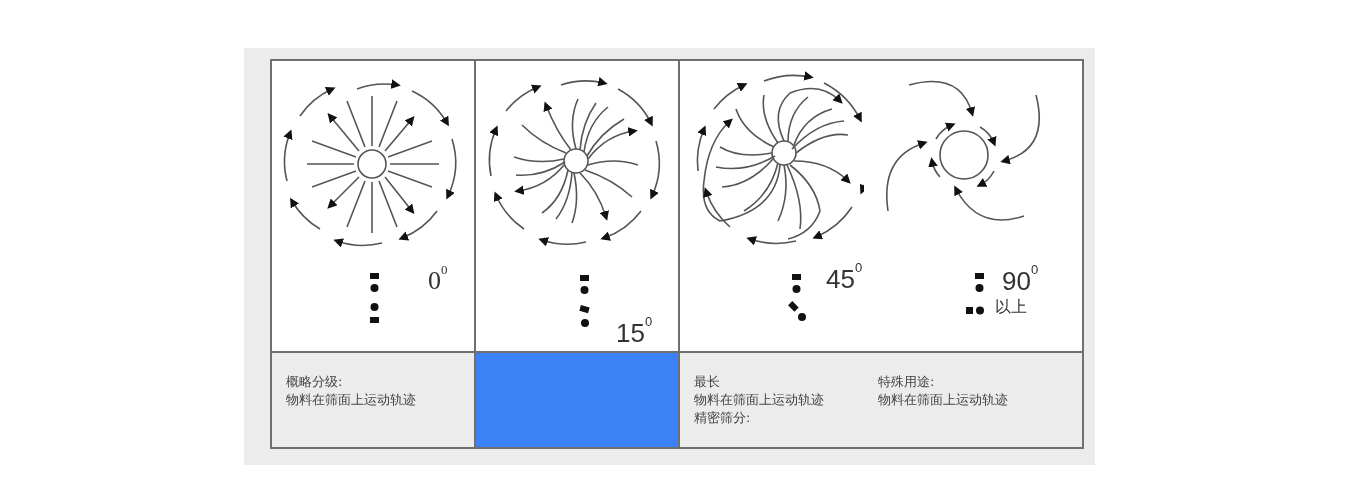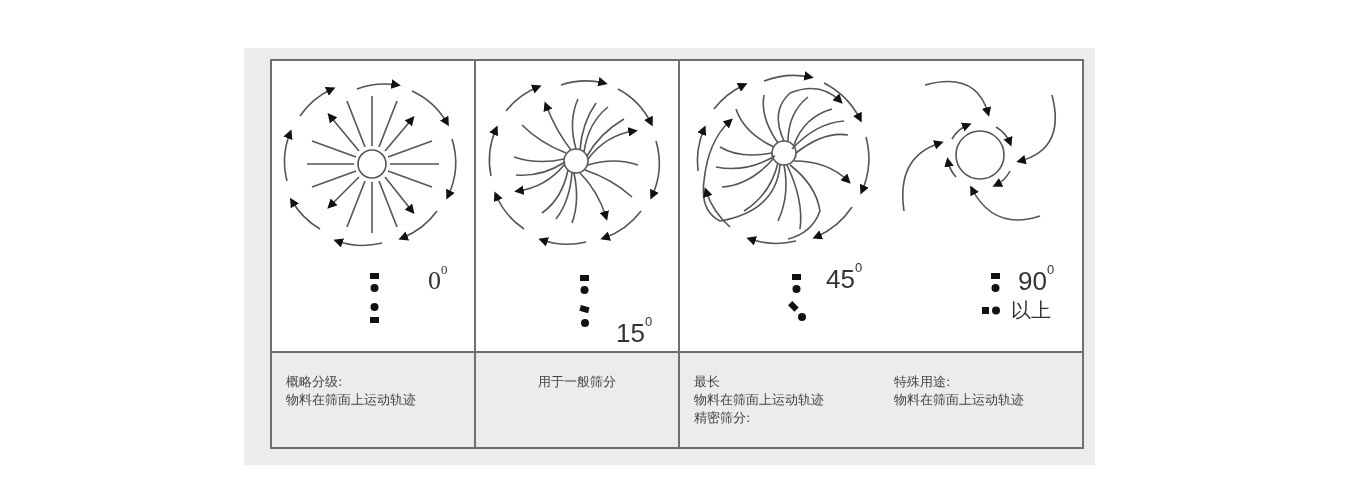--- a/index.html
+++ b/index.html
@@ -8,21 +8,21 @@
   .tbl{position:absolute;left:270px;top:59px;width:814px;height:390px;border:2px solid #6f6f6f;box-sizing:border-box;background:#3b82f6;}
   .col{position:absolute;top:0;bottom:0;border-right:2px solid #6f6f6f;box-sizing:border-box;}
   .col:last-child{border-right:none;}
   .fig{position:absolute;left:0;right:0;top:0;height:292px;background:#fff;border-bottom:2px solid #6f6f6f;box-sizing:border-box;}
   .desc{position:absolute;left:0;right:0;top:292px;bottom:0;background:#ececec;font-size:13px;color:#444;line-height:18px;padding:20px 0 0 14px;box-sizing:border-box;}
   .desc.center{text-align:center;padding-left:0;}
   .desc div{white-space:nowrap;}
   .angle{position:absolute;font-family:"Liberation Sans",sans-serif;font-size:26px;color:#333;}
   .angle.serif{font-family:"Liberation Serif",serif;}
   .angle sup{font-size:13px;vertical-align:top;position:relative;top:-4px;}
-  .sub{position:absolute;font-size:20px;color:#333;}
+  .sub{position:absolute;font-size:16px;color:#333;}
   svg{position:absolute;left:0;top:0;}
 </style>
 </head>
 <body>
 
 <div class="panel"></div>
 <div class="tbl">
 
   <div class="col" style="left:0;width:204px;">
     <div class="fig">
@@ -117,23 +117,20 @@
         </g>
         <g fill="#111">
           <rect x="104" y="214" width="9" height="6"></rect>
           <circle cx="108.5" cy="229" r="4"></circle>
           <rect x="104" y="245" width="9" height="6" transform="rotate(15 108 248)"></rect>
           <circle cx="109" cy="262" r="4"></circle>
         </g>
       </svg>
       <div class="angle" style="left:140px;top:213px;margin-top:44px;"><span>15</span><sup>0</sup></div>
     </div>
-    <div class="desc center">
-      <div>用于一般筛分</div>
-    </div>
   </div>
 
   <div class="col" style="left:408px;width:204px;">
     <div class="fig">
       <svg width="208" height="290" viewBox="0 0 208 290">
         <defs>
           <marker id="ah3" viewBox="0 0 10 10" refX="6" refY="5" markerWidth="6" markerHeight="6" orient="auto">
               <path d="M0,0 L10,5 L0,10 z" fill="#111"></path>
             </marker>
         </defs>
@@ -175,21 +172,21 @@
       </svg>
       <div class="angle" style="left:146px;top:203px;"><span>45</span><sup>0</sup></div>
     </div>
     <div class="desc">
       <div>最长</div>
       <div>物料在筛面上运动轨迹</div>
       <div>精密筛分:</div>
     </div>
   </div>
 
-  <div class="col" style="left:608px;right:0;border-radius:14px;">
+  <div class="col" style="left:592px;right:0;border-radius:14px;">
     <div class="fig">
       <svg width="196" height="290" viewBox="0 0 196 290">
         <defs>
           <marker id="ah4" viewBox="0 0 10 10" refX="6" refY="5" markerWidth="6" markerHeight="6" orient="auto">
               <path d="M0,0 L10,5 L0,10 z" fill="#111"></path>
             </marker>
         </defs>
         <g stroke="#555" stroke-width="1.6" fill="none">
           <circle cx="100" cy="94" r="24"></circle>
 

